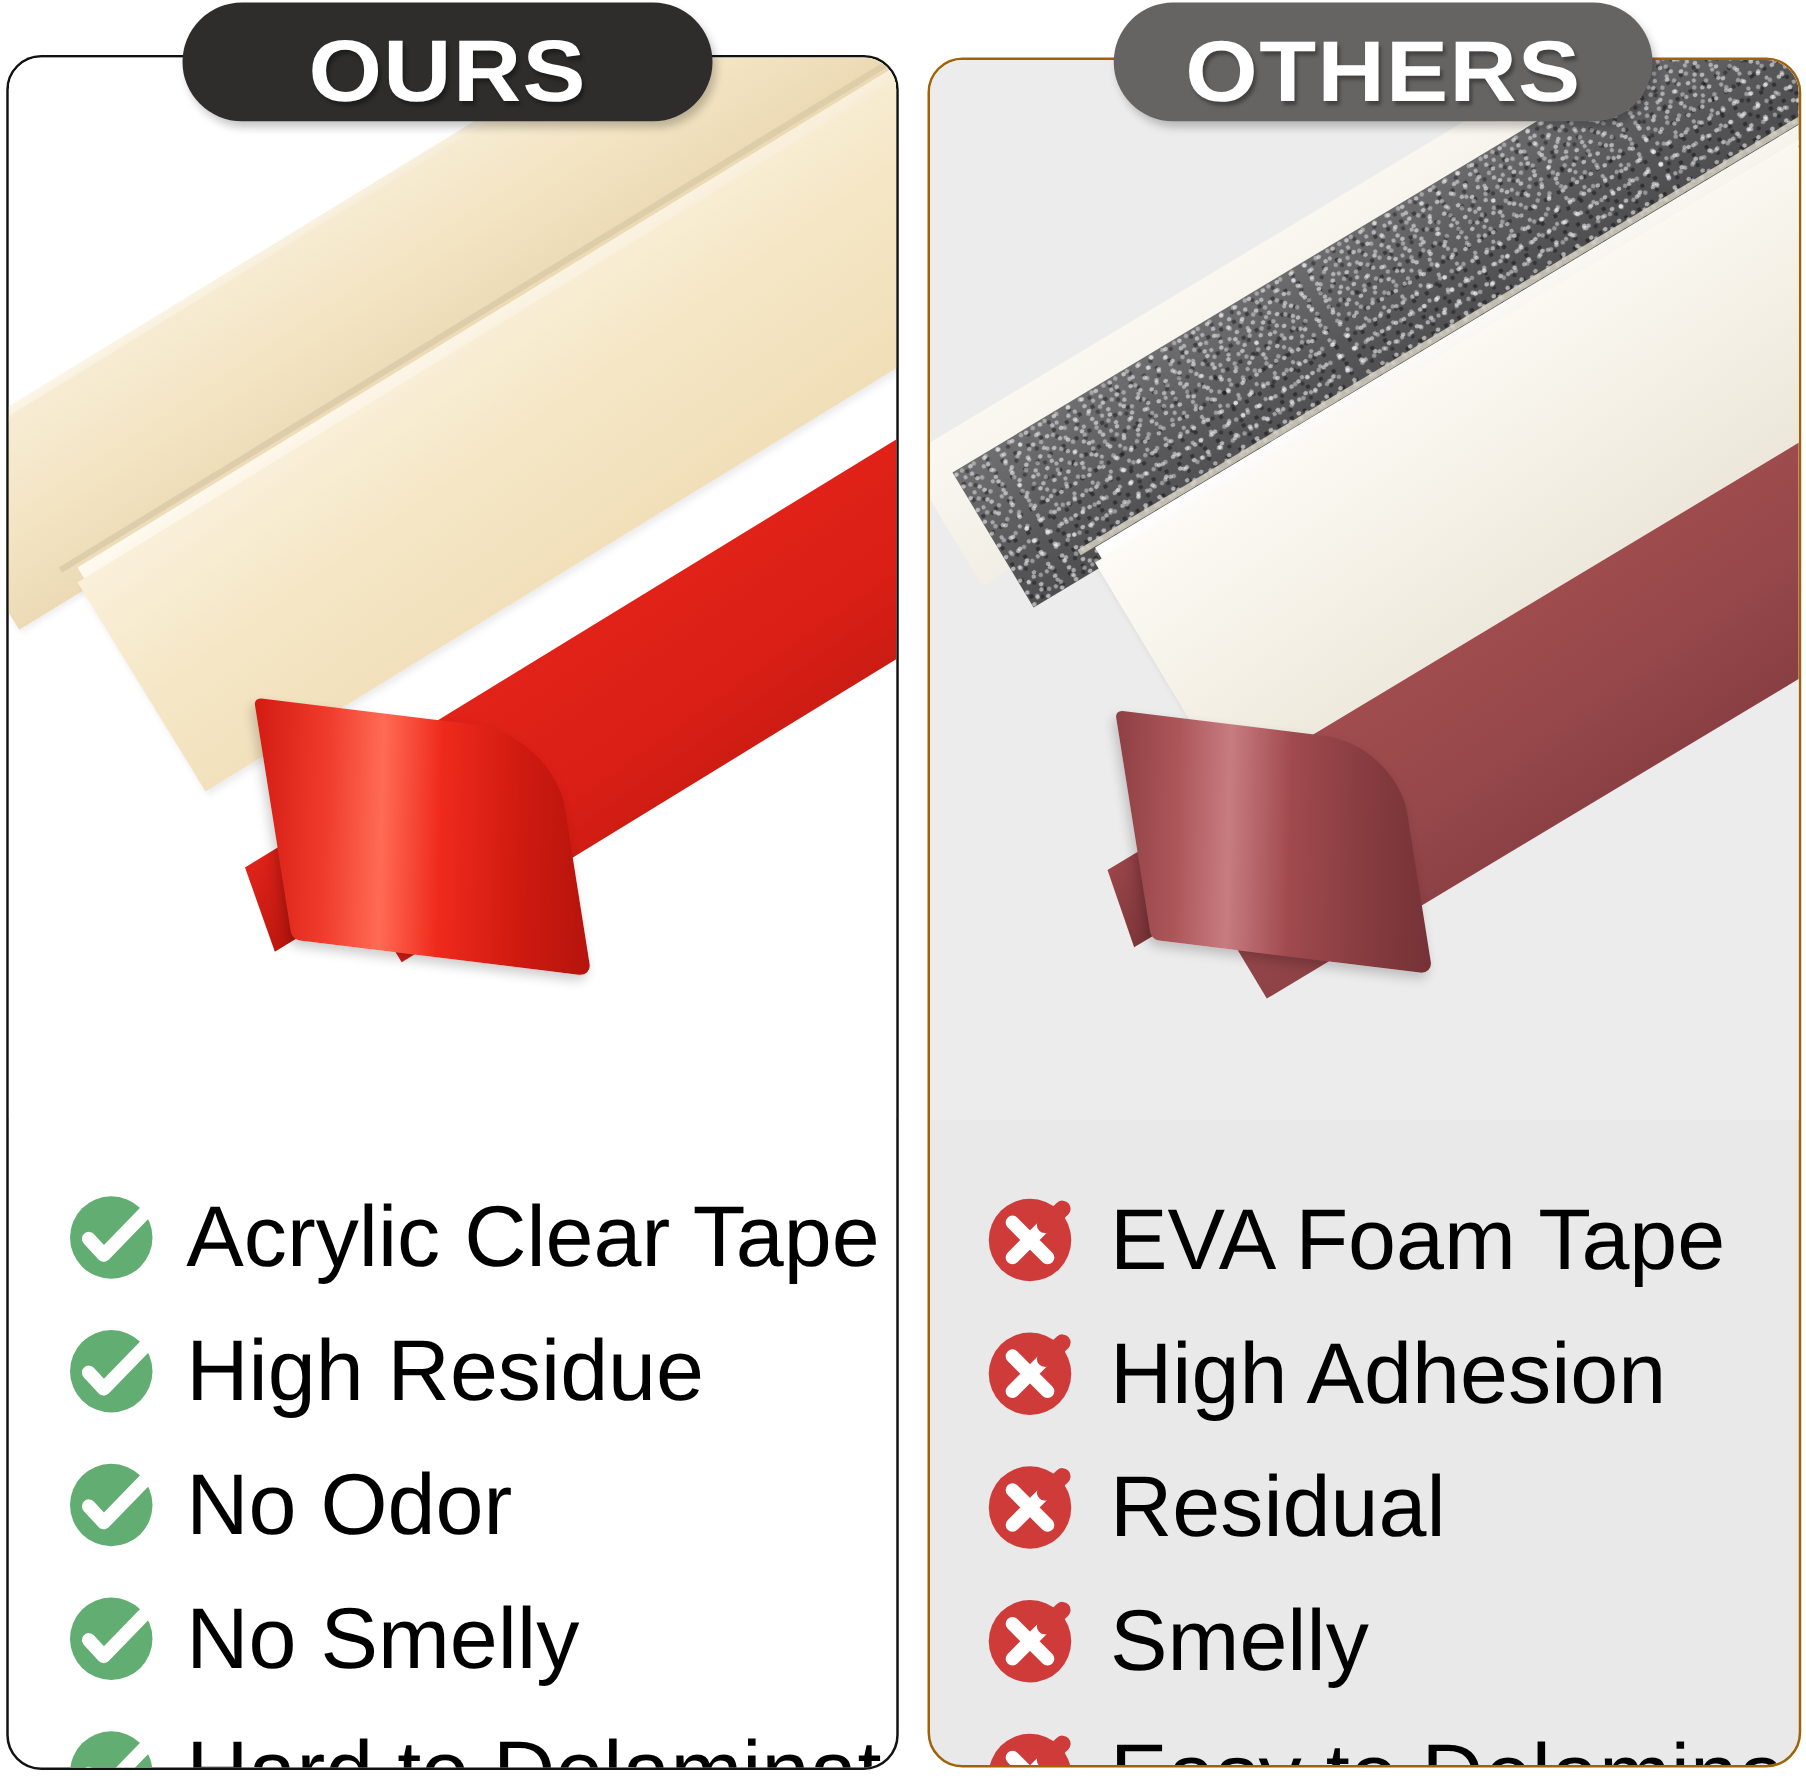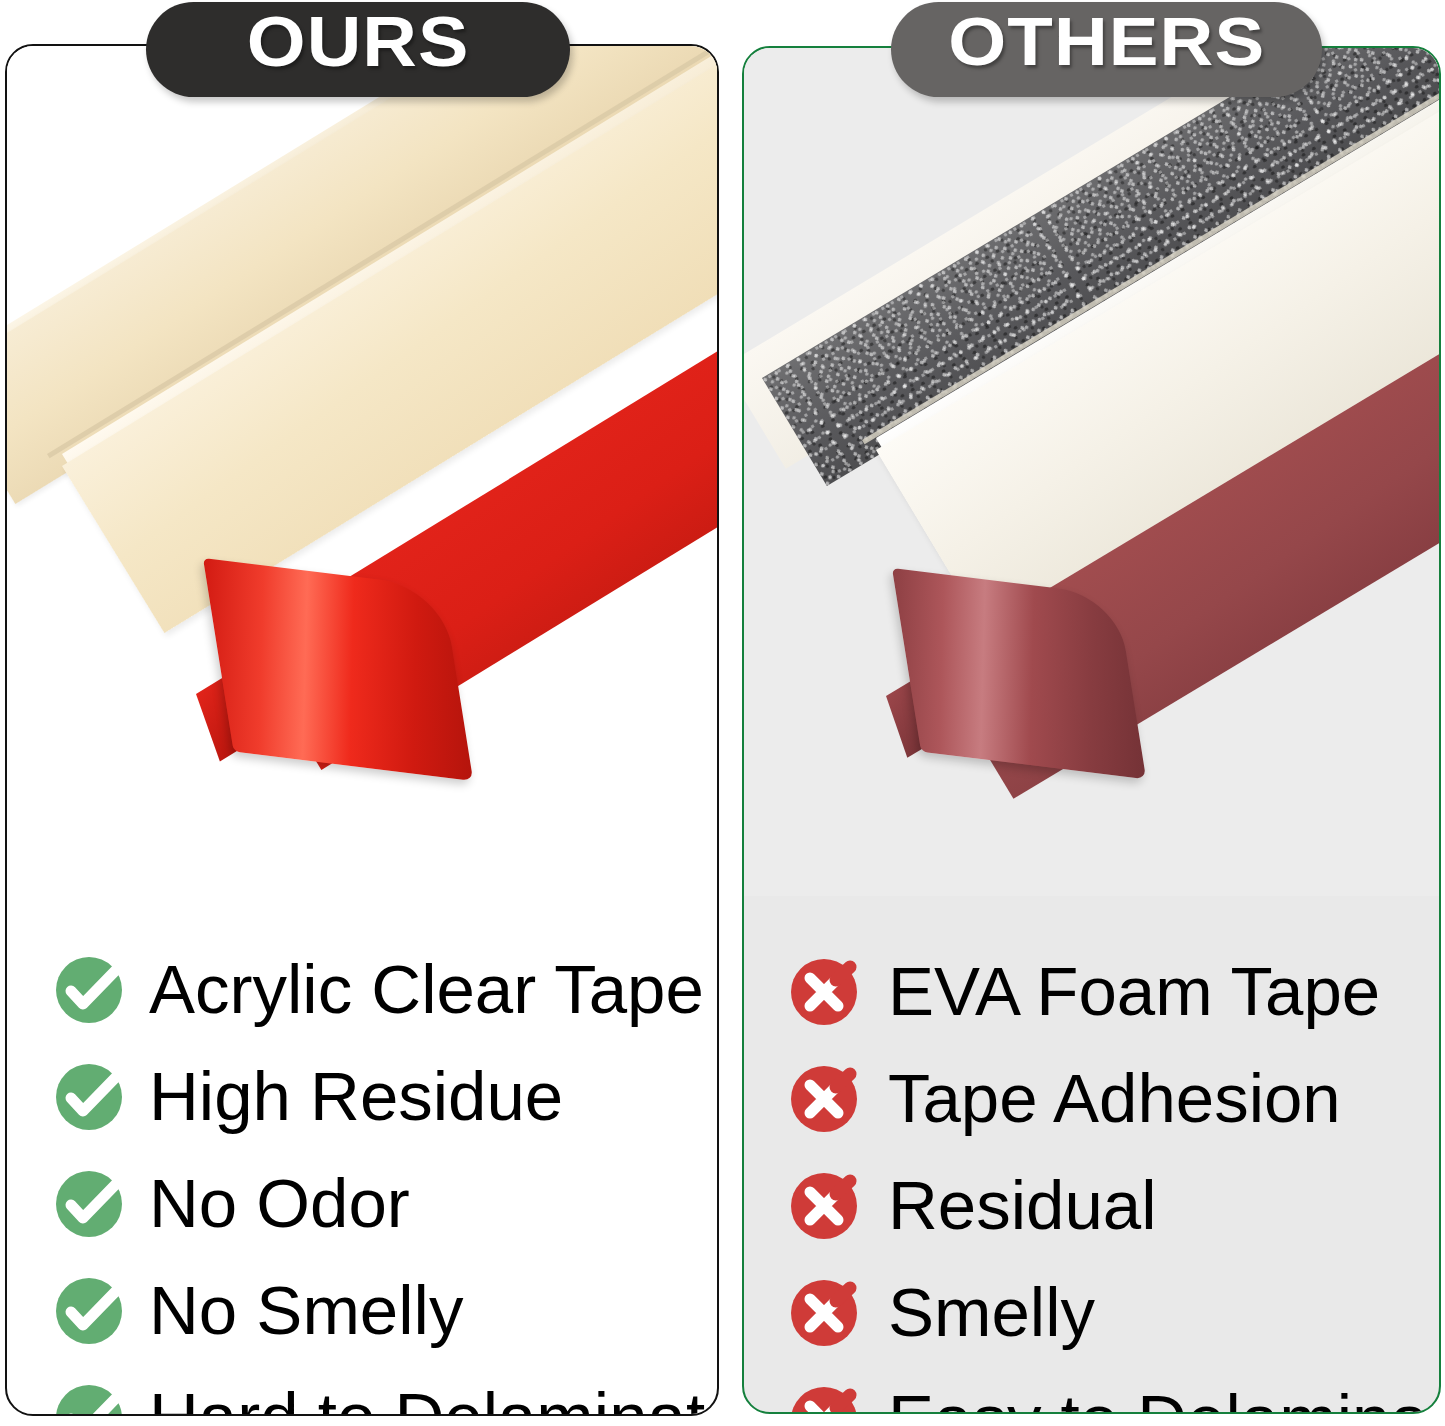--- a/index.html
+++ b/index.html
@@ -14,26 +14,26 @@
   .stage{position:absolute;left:0;top:0;width:1445px;height:1426px;}
 
   
   .panel{position:absolute;box-sizing:border-box;border-radius:28px;overflow:hidden;}
   .panel.ours{
     left:5px;top:44px;width:714px;height:1372px;
     background:#ffffff;border:2.5px solid #121212;
   }
   .panel.others{
     left:742px;top:46px;width:699px;height:1368px;
-    background:#e9e9e9;border:2px solid #15803d;
+    background:#e9e9e9;border:2px solid #a16207;
   }
 
   
   .badge{
-    position:absolute;display:flex;align-items:flex-start;justify-content:center;
+    position:absolute;display:flex;align-items:flex-end;justify-content:center;
     border-radius:999px;z-index:40;
     box-shadow:3px 5px 7px rgba(0,0,0,.22);
   }
   .badge span{
     color:#ffffff;font-weight:bold;letter-spacing:1px;
     font-family:"Liberation Sans", sans-serif;
     text-shadow:2px 3px 3px rgba(0,0,0,.35);
     transform:scaleX(1.08);
   }
   .badge.ours{left:146px;top:2px;width:424px;height:95px;background:#2e2d2c;}
@@ -265,21 +265,21 @@
       </div>
 
       <div class="feature-row">
         <span class="mark">
           <svg viewBox="0 0 76 76">
             <circle cx="38" cy="38" r="33" fill="#cf3b38"></circle>
             <path d="M24 24 L52 52 M52 24 L24 52" fill="none" stroke="#ffffff" stroke-width="11" stroke-linecap="round"></path>
             <path d="M50 26 L64 13" fill="none" stroke="#cf3b38" stroke-width="13" stroke-linecap="round"></path>
           </svg>
         </span>
-        <span class="feature-label">Tape Adhesion</span>
+        <span class="feature-label">High Adhesion</span>
       </div>
 
       <div class="feature-row">
         <span class="mark">
           <svg viewBox="0 0 76 76">
             <circle cx="38" cy="38" r="33" fill="#cf3b38"></circle>
             <path d="M24 24 L52 52 M52 24 L24 52" fill="none" stroke="#ffffff" stroke-width="11" stroke-linecap="round"></path>
             <path d="M50 26 L64 13" fill="none" stroke="#cf3b38" stroke-width="13" stroke-linecap="round"></path>
           </svg>
         </span>

